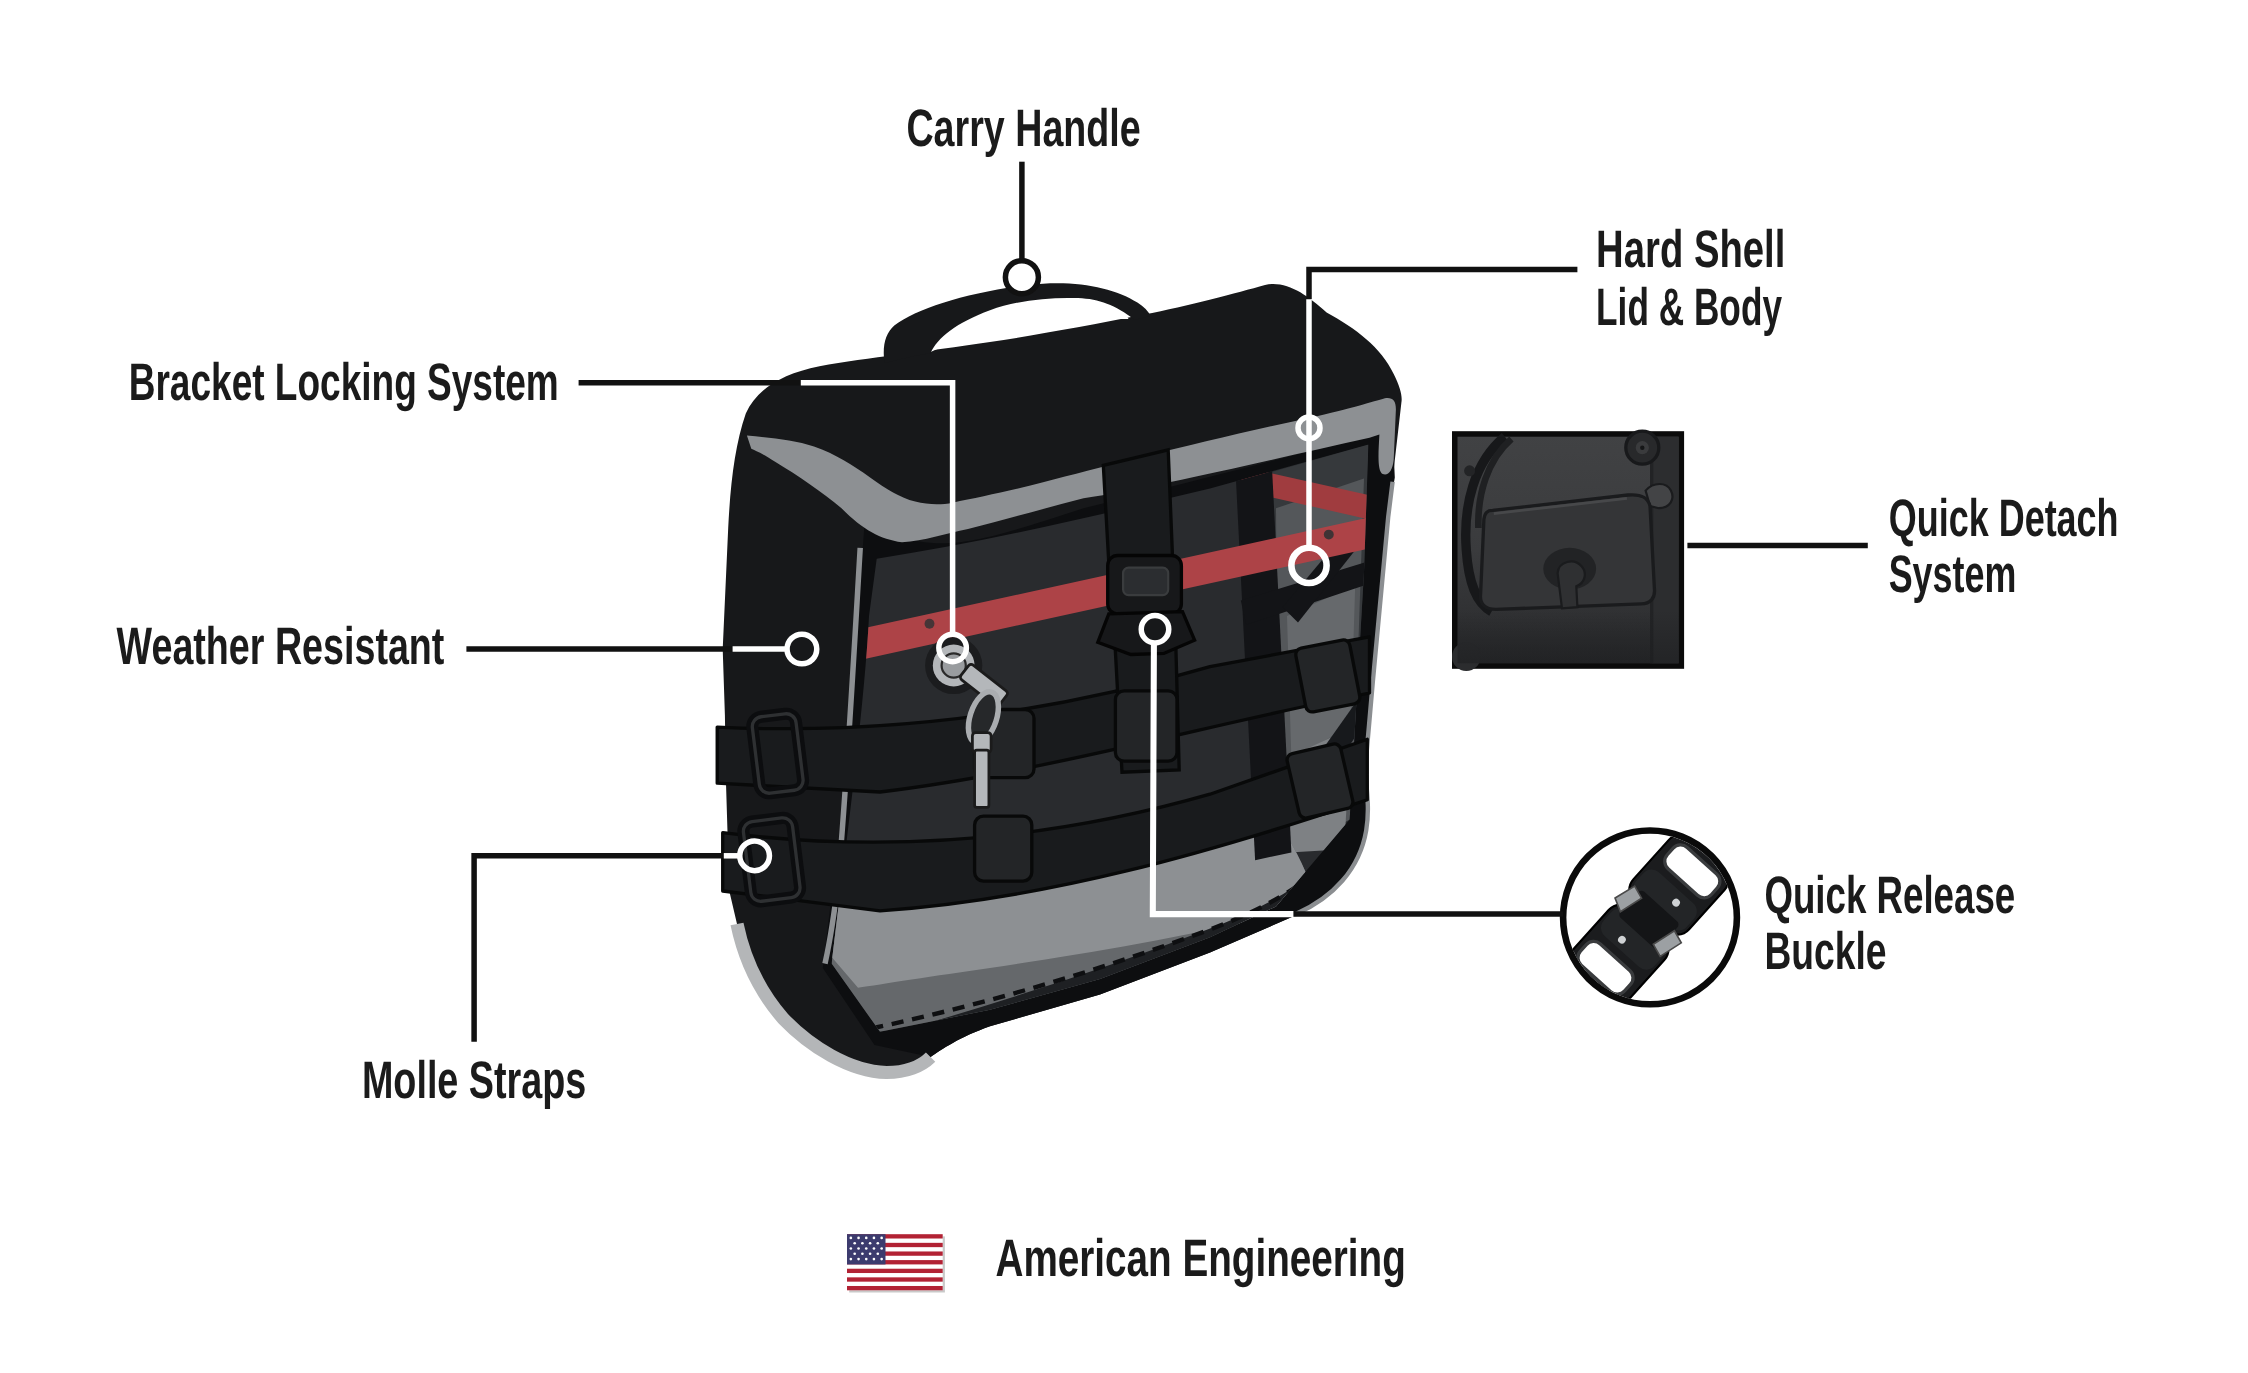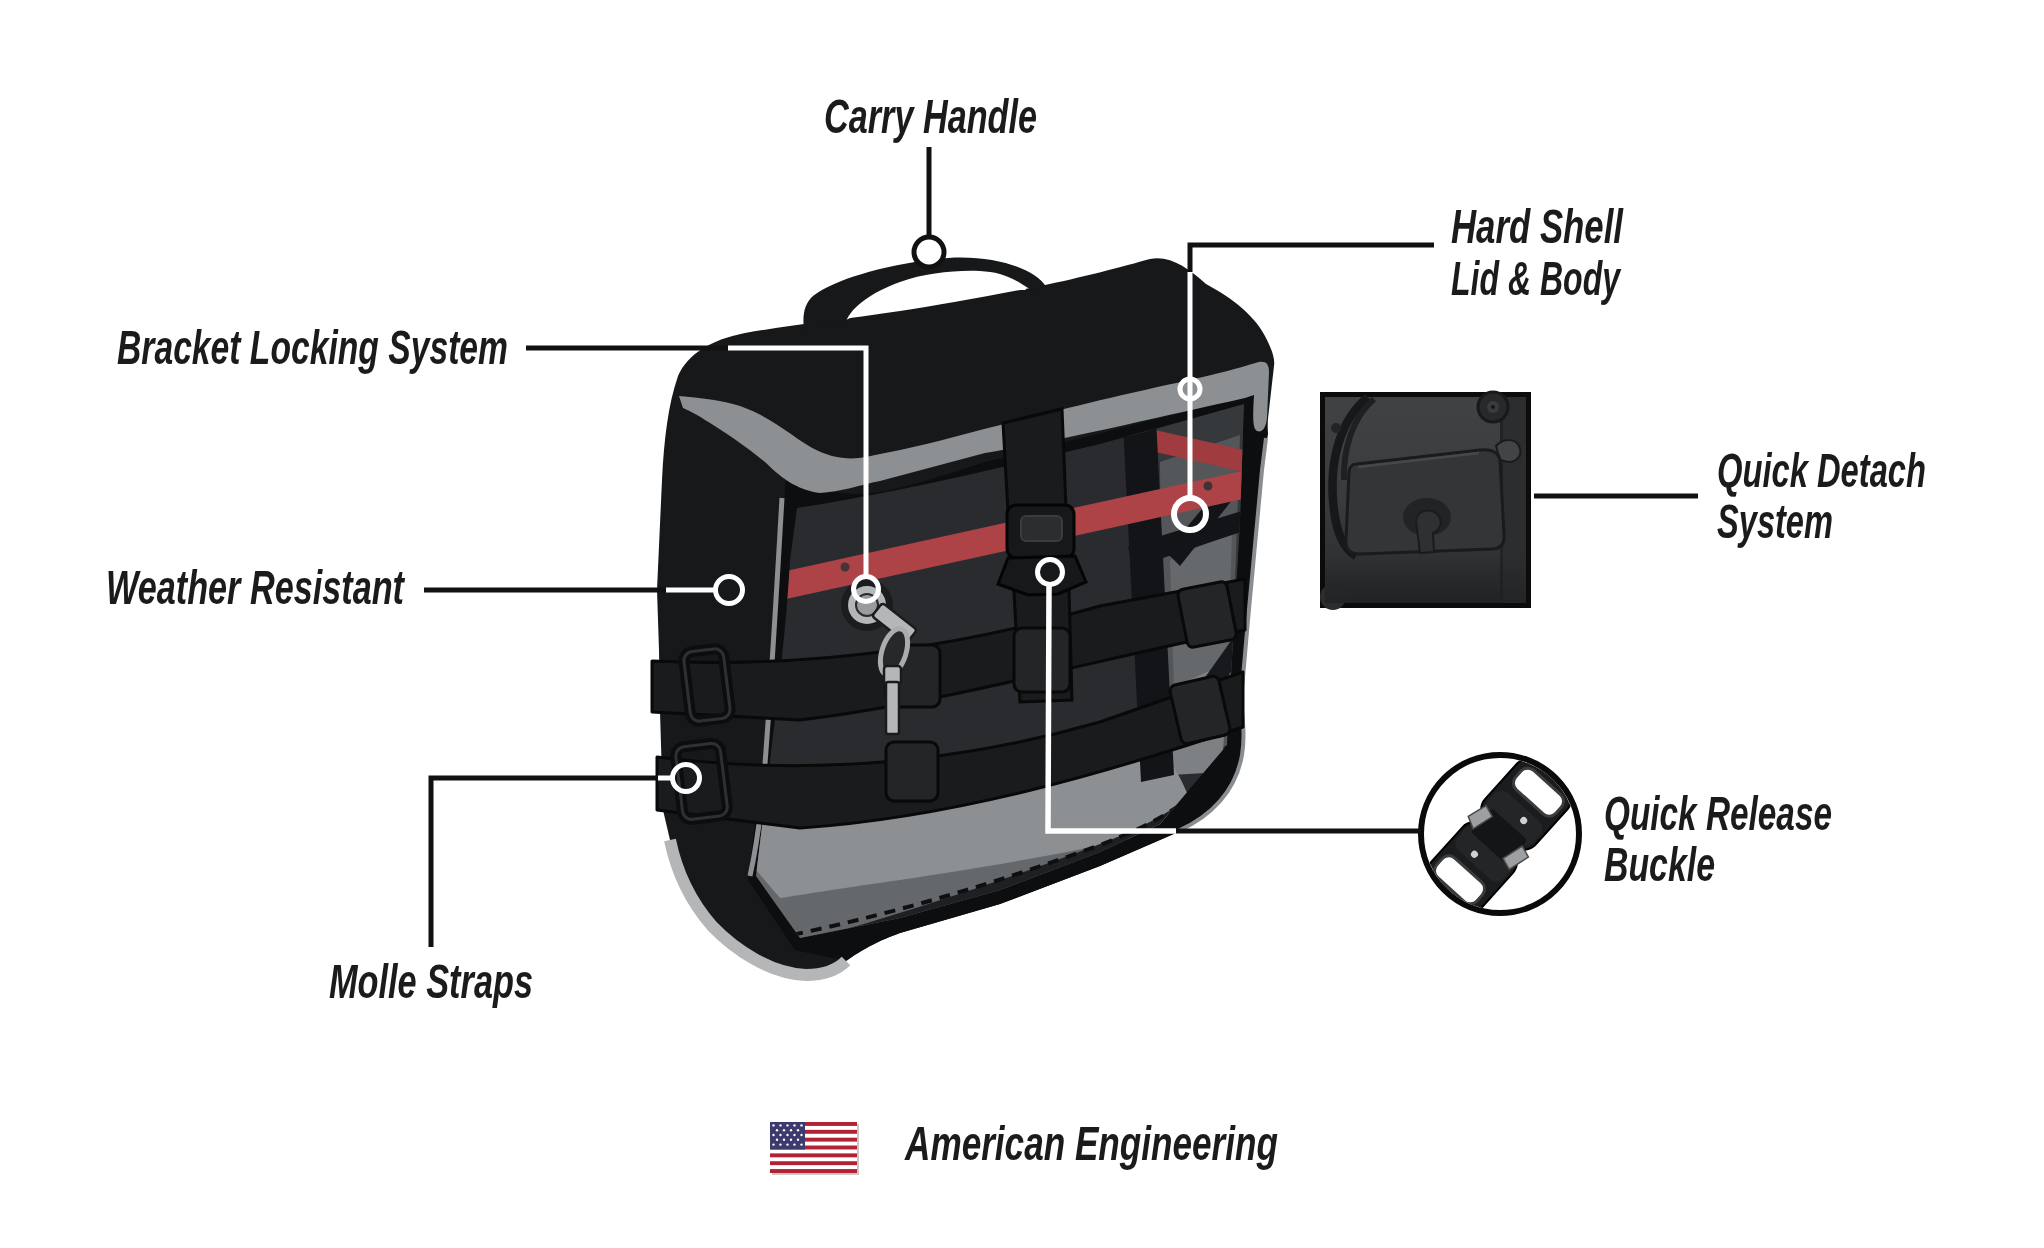--- a/index.html
+++ b/index.html
@@ -1,16 +1,16 @@
 <!DOCTYPE html>
 <html><head>
 <meta charset="utf-8">
 <style>
   html,body{margin:0;padding:0;background:#ffffff;}
-  .page{position:relative;width:2044px;height:1248px;background:#ffffff;overflow:hidden;font-style:italic;}
+  .page{position:relative;width:2044px;height:1248px;background:#ffffff;overflow:hidden;}
   svg{position:absolute;left:0;top:0;}
   text{font-family:"Liberation Sans",sans-serif;font-weight:bold;fill:#1b1b1b;}
 </style>
 </head>
 <body>
 <div class="page">
 <svg width="2044" height="1248" viewBox="0 0 2044 1248">
 
   <g id="bag">
 

